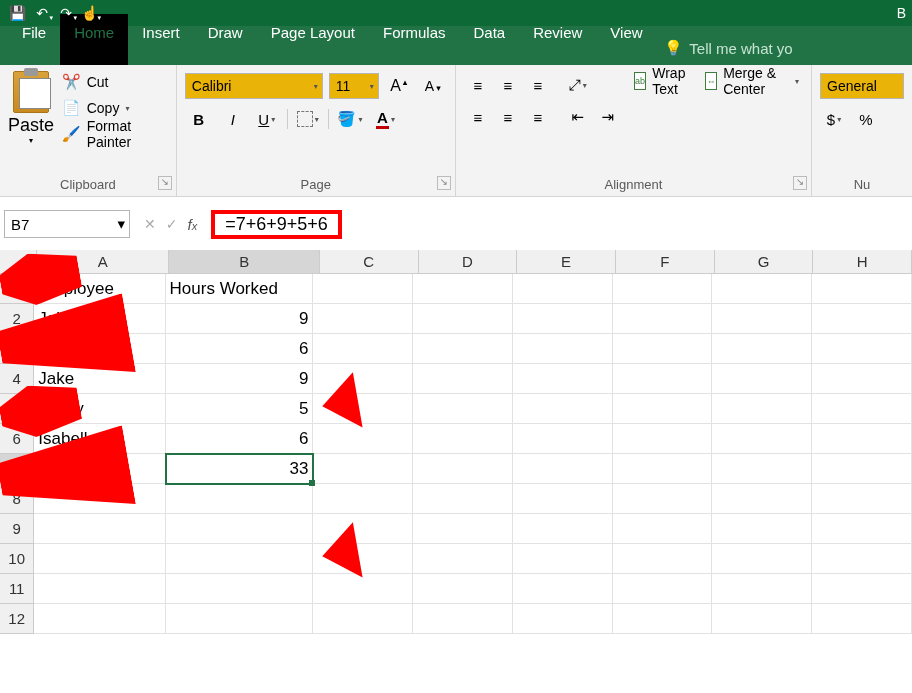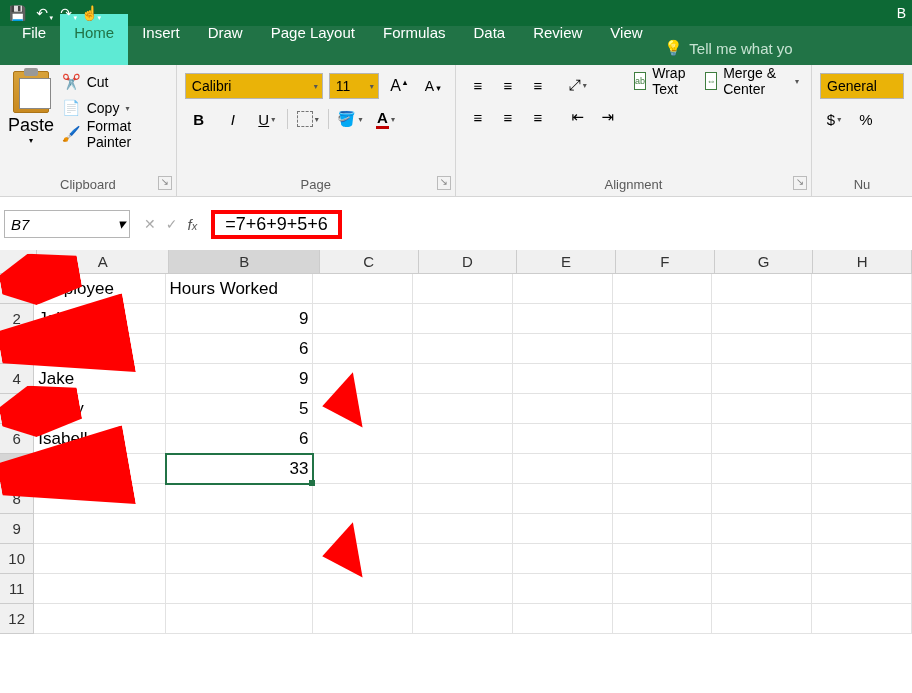--- a/index.html
+++ b/index.html
@@ -48,21 +48,21 @@
   .ribbon-tab {
     padding: 10px 14px 24px 14px;
     font-size: 15px;
     cursor: pointer;
   }
   .ribbon-tab.file {
     padding-left: 14px;
     padding-right: 14px;
   }
   .ribbon-tab.active {
-    background: #5eead4;
+    background: #000000;
     color: #217346;
   }
   .tell-me {
     display: flex;
     align-items: center;
     padding: 10px 10px 8px 8px;
     font-size: 15px;
     color: #c6e3d2;
     gap: 6px;
   }
@@ -234,21 +234,20 @@
   }
   .name-box {
     width: 114px;
     height: 26px;
     border: 1px solid #b5b5b5;
     display:flex;
     align-items:center;
     justify-content:space-between;
     padding:0 4px 0 6px;
     font-size:15px;
-    font-style:italic;
   }
   .fx-controls {
     display:flex; align-items:center; gap:10px;
     color:#aaa;
   }
   .fx-controls .fx { font-style:italic; color:#555; font-size:15px; }
   .formula-highlight {
     border: 4px solid #ff0000;
     padding: 0 10px;
     font-size: 18px;

